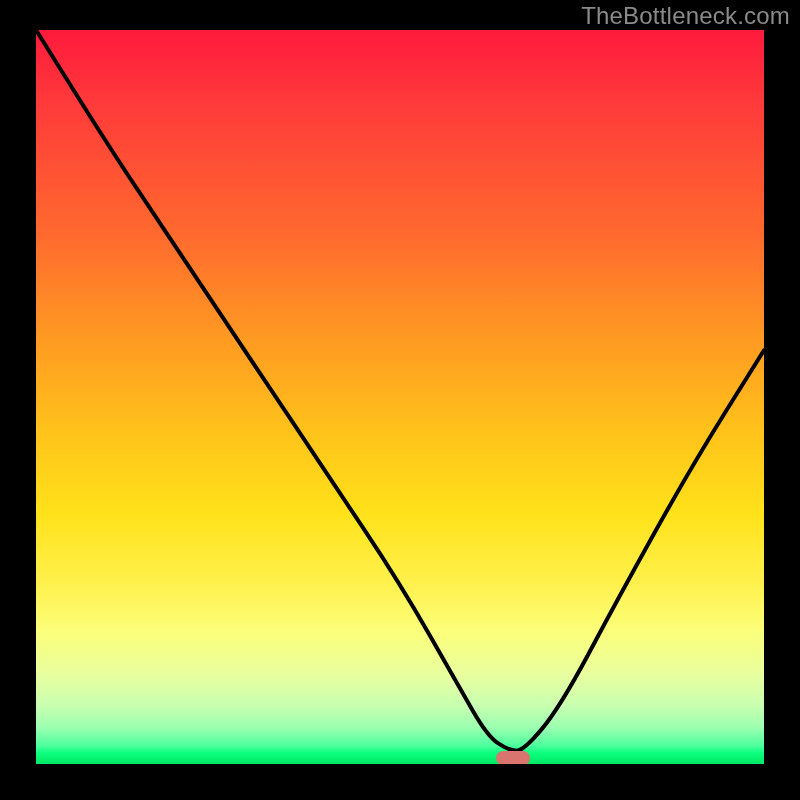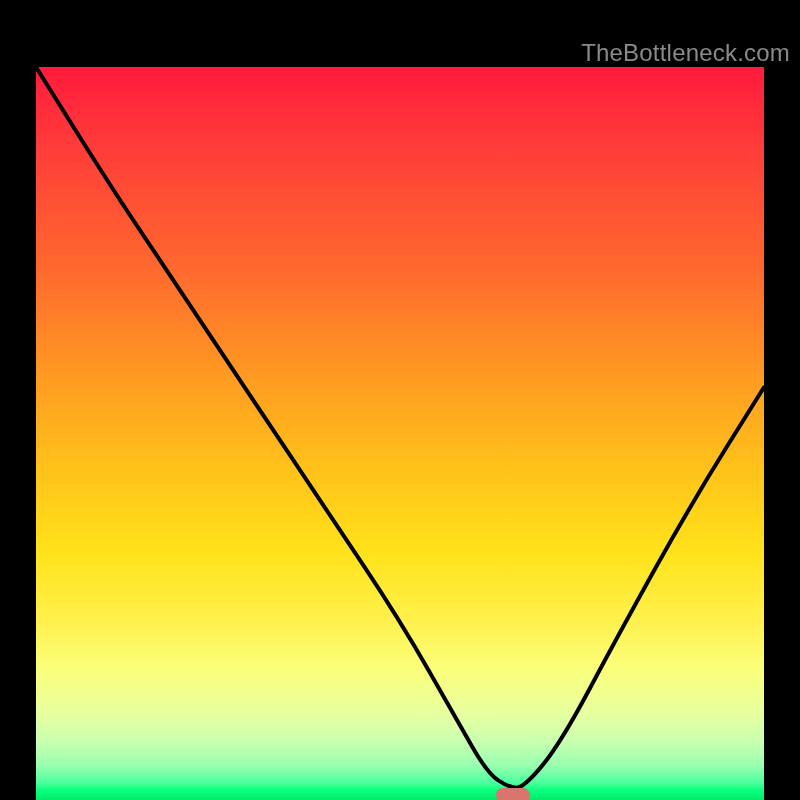--- a/index.html
+++ b/index.html
@@ -7,21 +7,20 @@
     padding: 0;
     width: 800px;
     height: 800px;
     background: #000;
     overflow: hidden;
   }
   .container {
     position: relative;
     width: 800px;
     height: 630px;
-    margin-top: 37px;
   }
   .watermark {
     position: absolute;
     top: 2px;
     right: 10px;
     font-family: Arial, Helvetica, sans-serif;
     font-size: 24px;
     font-weight: 500;
     color: #8a8a8a;
     letter-spacing: 0.2px;

